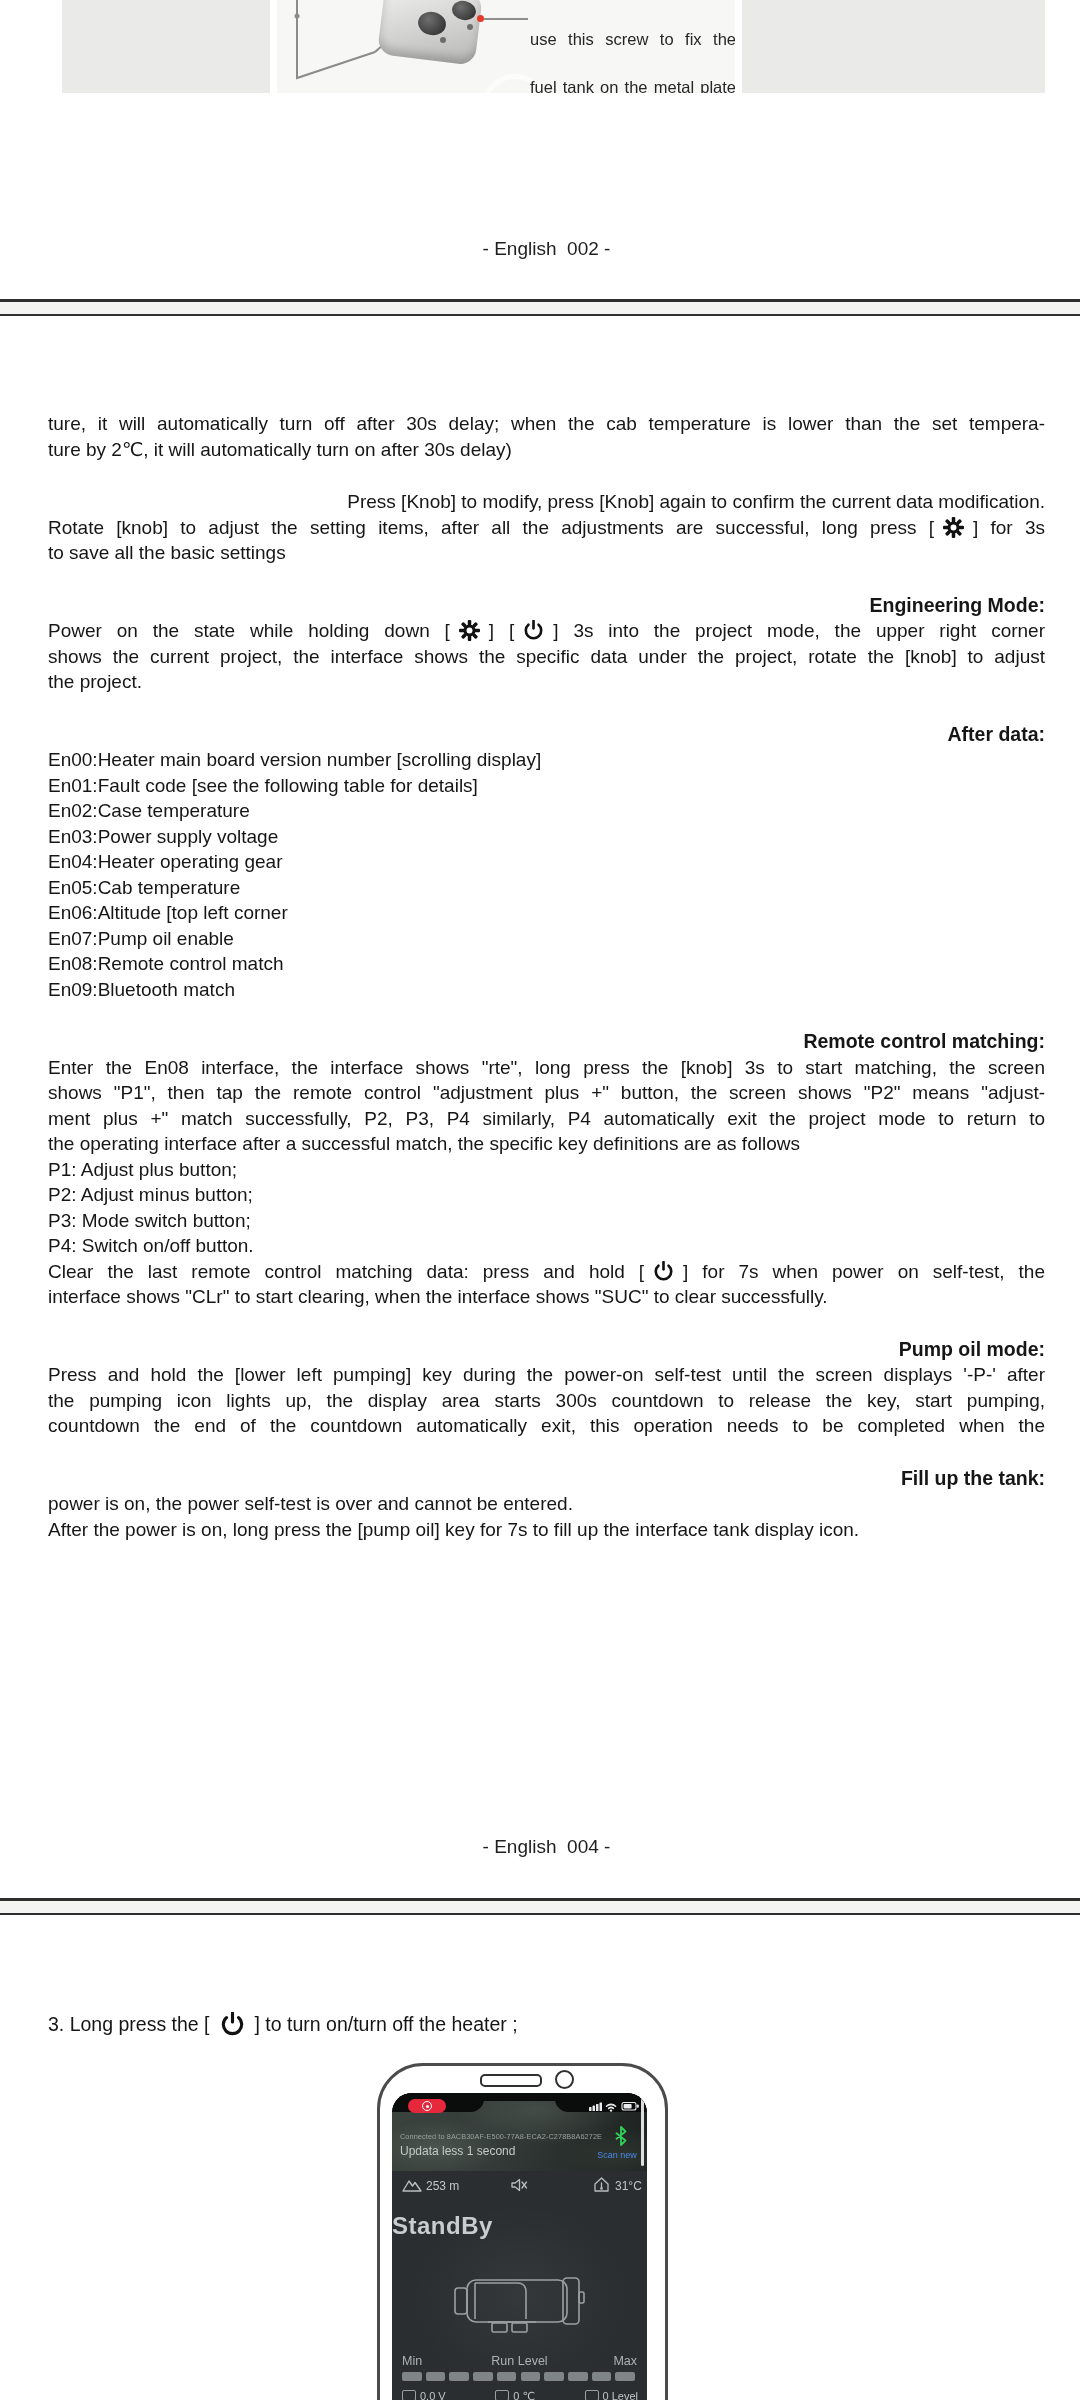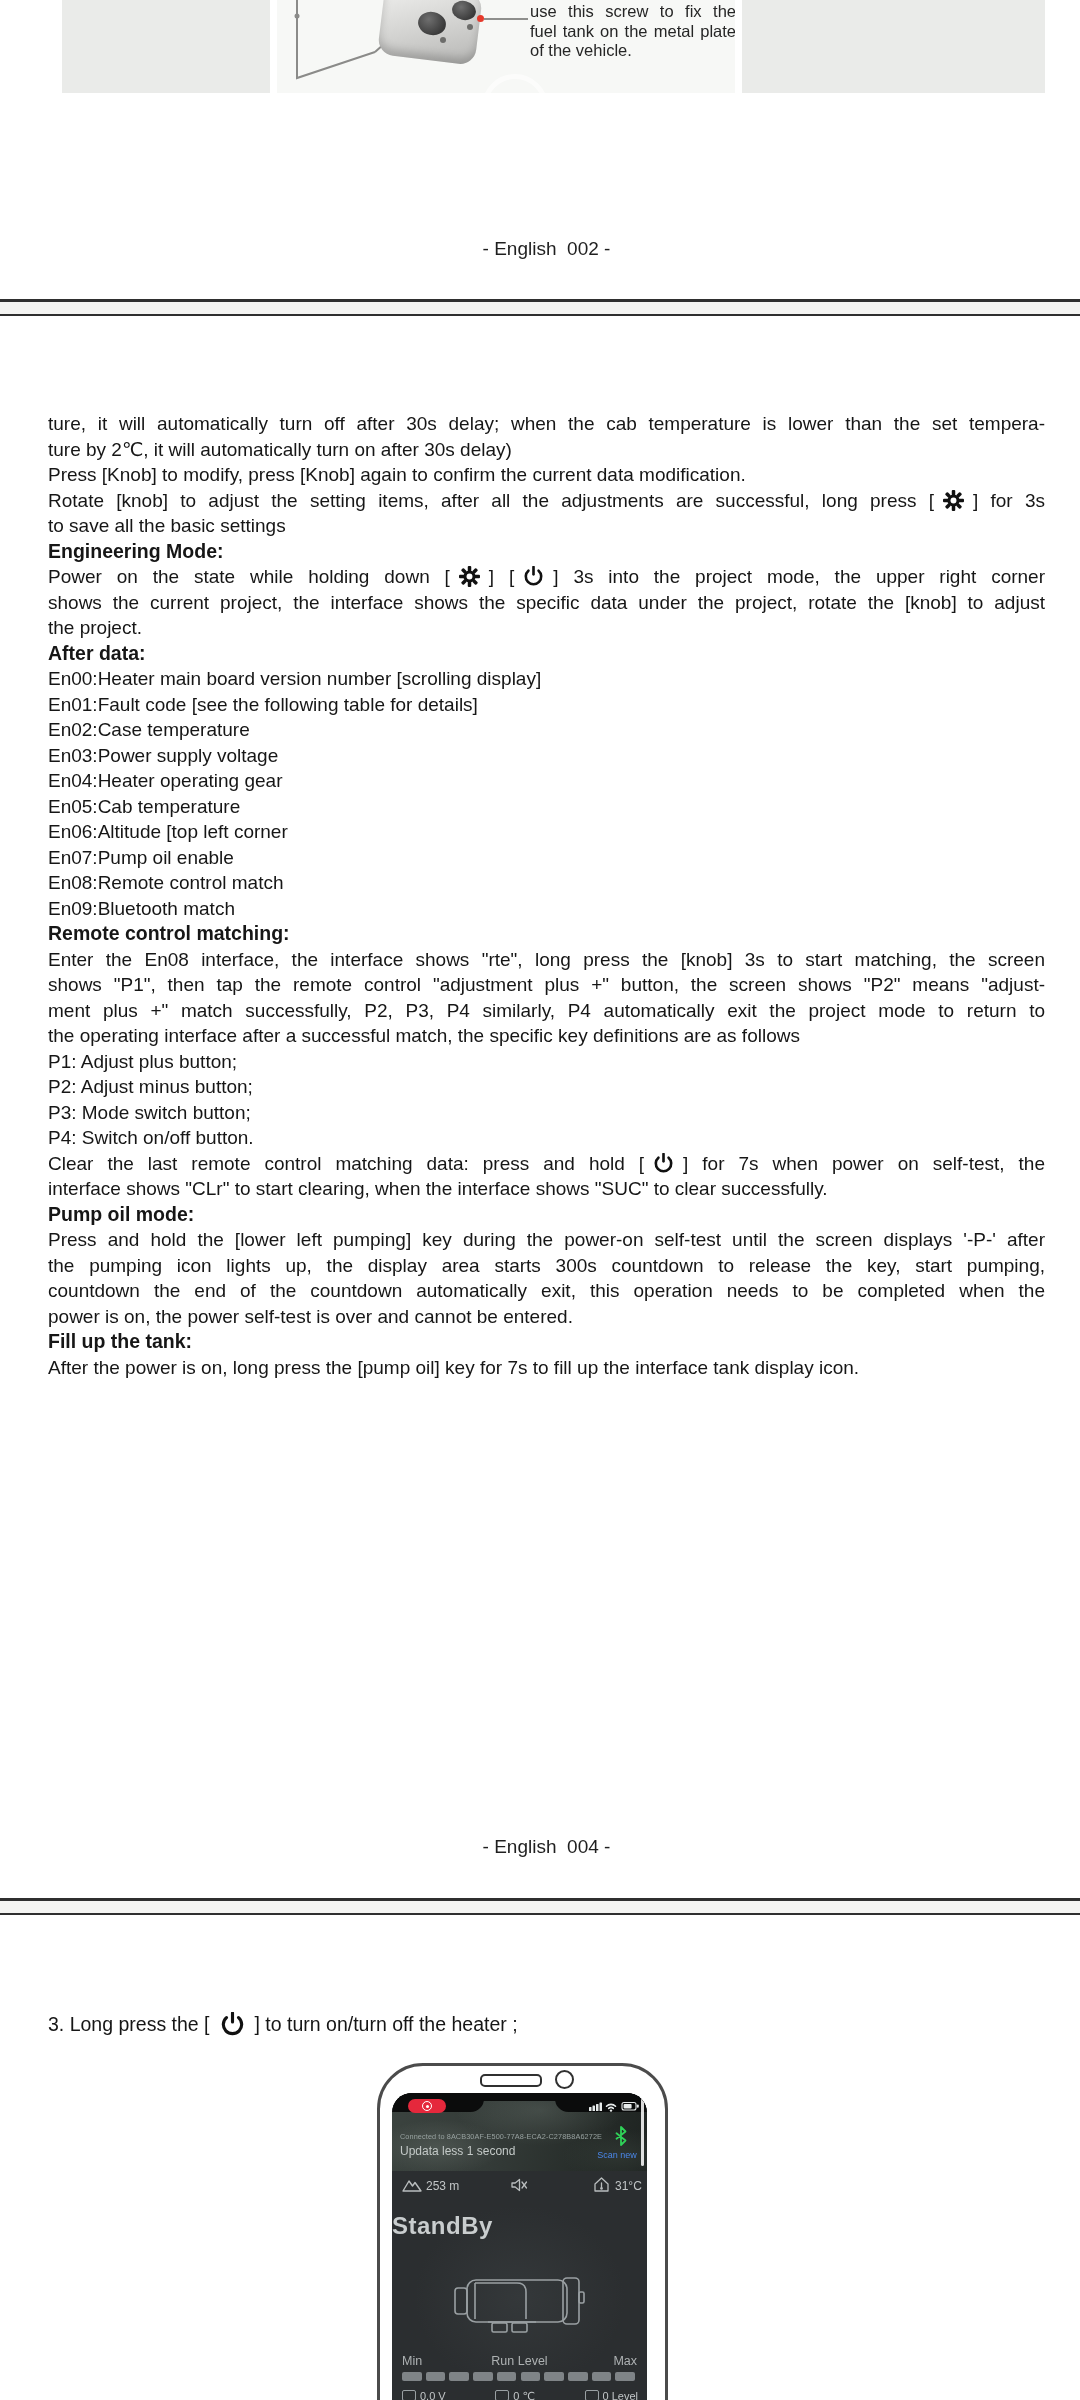--- a/index.html
+++ b/index.html
@@ -19,34 +19,34 @@
   #hole1{left:141px;top:12px;width:28px;height:23px;transform:rotate(12deg);}
   #hole2{left:175px;top:1px;width:24px;height:19px;transform:rotate(12deg);}
   .screw{position:absolute;width:6px;height:6px;border-radius:50%;background:#6d6d6b;}
   #screw1{left:163px;top:37px;} #screw2{left:190px;top:24px;}
   #red-dot{position:absolute;left:200px;top:15px;width:7px;height:7px;border-radius:50%;}
   #ann-line{position:absolute;left:207px;top:18px;width:44px;height:2px;background:#8f8f8d;}
   #watermark{position:absolute;left:205px;top:74px;width:56px;height:56px;border-radius:50%;
              border:5px solid rgba(255,255,255,.6);}
   #wire{position:absolute;left:0;top:0;}
   #ann{position:absolute;left:253px;top:2px;width:206px;font-size:16.5px;line-height:19.5px;color:#262626;}
-  .aj{text-align:justify;text-align-last:justify;}
+  .aj{text-align:justify;text-align-last:justify;margin-top:28px;}
 
   .footer{position:absolute;left:48px;width:997px;text-align:center;font-size:19px;color:#1f1f1f;white-space:pre;}
   #footer002{top:238px;} #footer004{top:1836px;}
 
   .sep-line{position:absolute;left:0;width:1080px;background:#2f2f2f;}
   .sep-band{position:absolute;left:0;width:1080px;background:#f4f4f2;}
 
   
   #doc-lines{position:absolute;left:48px;top:411px;width:997px;}
   .tl{font-size:19px;line-height:25.5px;color:#161616;}
   .j{text-align:justify;text-align-last:justify;}
   .b{font-weight:700;font-size:19.5px;}
-  .g{}
+  .g{margin-top:27px;text-align:right;}
   .ti{display:inline-block;width:21px;height:21px;vertical-align:-4px;margin:0 9px;}
   .ti svg{width:100%;height:100%;display:block;}
   .ti.big{width:25px;height:25px;vertical-align:-6px;margin:0 10px;}
 
   
   #step3{position:absolute;left:48px;top:2012px;font-size:19.5px;color:#161616;}
 
   
   #phone{position:absolute;left:377px;top:2063px;width:285px;height:350px;background:#fff;
          border:3px solid #4b4b4b;border-radius:46px 46px 0 0;}
@@ -185,22 +185,22 @@
       <div class="tl">P4: Switch on/off button.</div>
       <div class="tl j">Clear the last remote control matching data: press and hold [<span class="ti"><svg viewBox="-12 -12 24 24" xmlns="http://www.w3.org/2000/svg">
     <path d="M-5.8,-6.6 A8.8,8.8 0 1 0 5.8,-6.6" fill="none" stroke="#111" stroke-width="3" stroke-linecap="round"></path>
     <line x1="0" y1="-11" x2="0" y2="-2.5" stroke="#111" stroke-width="3" stroke-linecap="round"></line>
   </svg></span>] for 7s when power on self-test, the</div>
       <div class="tl">interface shows "CLr" to start clearing, when the interface shows "SUC" to clear successfully.</div>
       <div class="tl b g">Pump oil mode:</div>
       <div class="tl j">Press and hold the [lower left pumping] key during the power-on self-test until the screen displays '-P-' after</div>
       <div class="tl j">the pumping icon lights up, the display area starts 300s countdown to release the key, start pumping,</div>
       <div class="tl j">countdown the end of the countdown automatically exit, this operation needs to be completed when the</div>
+      <div class="tl b g">Fill up the tank:</div>
       <div class="tl">power is on, the power self-test is over and cannot be entered.</div>
-      <div class="tl b g">Fill up the tank:</div>
       <div class="tl">After the power is on, long press the [pump oil] key for 7s to fill up the interface tank display icon.</div>
     </div>
   <div class="footer" id="footer004">- English  004 -</div>
 </div>
 
 <div>
   <div class="sep-band" style="top:1901px;height:12px;"></div>
   <div class="sep-line" style="top:1898px;height:3px;"></div>
   <div class="sep-line" style="top:1913px;height:2px;"></div>
 </div>

